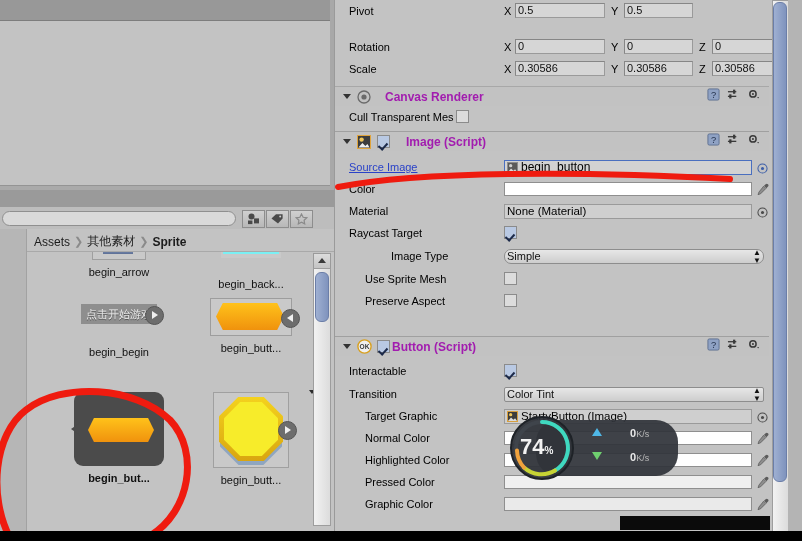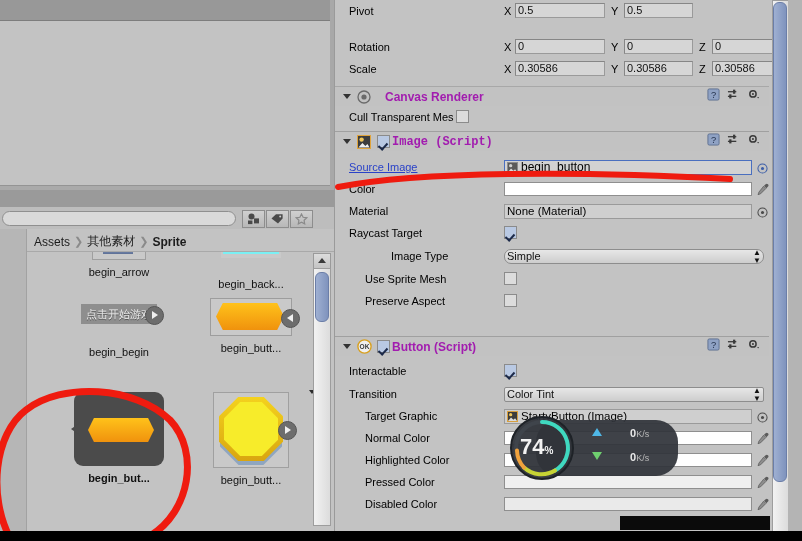--- a/index.html
+++ b/index.html
@@ -280,21 +280,21 @@
     </div>
 
     <div class="hdrbar" style="position:absolute;left:0;top:131px;width:434px;border-top:1px solid #a0a0a0;">
       <div class="tri open" style="margin:0 6px 0 8px;"></div>
       <svg width="14" height="14" viewBox="0 0 14 14">
         <rect x="0.5" y="0.5" width="13" height="13" fill="#3d3d3d" stroke="#e0a33a"></rect>
         <circle cx="4.6" cy="4.6" r="2.2" fill="#f0c659"></circle>
         <path d="M1.4 12.5l4-4.6 3 3.2 2-2 2.2 3.4z" fill="#efefef"></path>
       </svg>
       <div class="chk on blue" style="margin-left:6px;"></div>
-      <span class="hdrttl" style="margin-left:2px;font-family:Liberation Mono, monospace;">Image (Script)</span>
+      <span class="hdrttl" style="margin-left:16px;">Image (Script)</span>
     </div>
     <div style="position:absolute;left:372px;top:133px;display:flex;gap:7px;align-items:center;">
       <svg class="hicon" viewBox="0 0 14 14">
         <rect x="1" y="1" width="12" height="12" rx="1.5" fill="#8fa2c4" stroke="#5d6f90"></rect>
         <text x="7" y="11" font-size="10" fill="#1f2d47" text-anchor="middle" font-family="Liberation Sans">?</text>
       </svg>
       <svg class="hicon" viewBox="0 0 14 14">
         <line x1="1" y1="4" x2="10" y2="4" stroke="#3a3a3a" stroke-width="1.4"></line>
         <line x1="1" y1="9" x2="10" y2="9" stroke="#3a3a3a" stroke-width="1.4"></line>
         <rect x="6.5" y="1.8" width="2.4" height="4.4" fill="#3a3a3a"></rect>
@@ -444,21 +444,21 @@
     <div style="position:absolute;left:0;top:475px;width:462px;height:17px;">
       <span class="lbl" style="position:absolute;left:30px;top:1px;">Pressed Color</span>
       <div class="colorbox" style="position:absolute;left:169px;top:0;width:248px;background:#f0f0f0;"></div>
       <svg class="picker" viewBox="0 0 12 13" style="position:absolute;left:422px;top:1px;">
         <path d="M8.6 1.2a1.7 1.7 0 012.4 2.4L9.4 5.2 7 2.8z" fill="#5b5b5b"></path>
         <path d="M6.6 3.2L8.9 5.5 3.6 10.8 1 11.7l.9-2.6z" fill="#8d8d8d" stroke="#4a4a4a" stroke-width=".6"></path>
       </svg>
     </div>
 
     <div style="position:absolute;left:0;top:497px;width:462px;height:17px;">
-      <span class="lbl" style="position:absolute;left:30px;top:1px;">Disabled Color</span>
+      <span class="lbl" style="position:absolute;left:30px;top:1px;">Graphic Color</span>
       <div class="colorbox" style="position:absolute;left:169px;top:0;width:248px;background:#eaeaea;"></div>
       <svg class="picker" viewBox="0 0 12 13" style="position:absolute;left:422px;top:1px;">
         <path d="M8.6 1.2a1.7 1.7 0 012.4 2.4L9.4 5.2 7 2.8z" fill="#5b5b5b"></path>
         <path d="M6.6 3.2L8.9 5.5 3.6 10.8 1 11.7l.9-2.6z" fill="#8d8d8d" stroke="#4a4a4a" stroke-width=".6"></path>
       </svg>
     </div>
 
     <div class="sbtrack" style="position:absolute;left:437px;top:0;width:15px;height:531px;"></div>
     <div class="sbthumb" style="position:absolute;left:438px;top:2px;width:12px;height:478px;"></div>
     <div style="position:absolute;left:453px;top:0;width:15px;height:531px;background:#b4b4b4;"></div>

